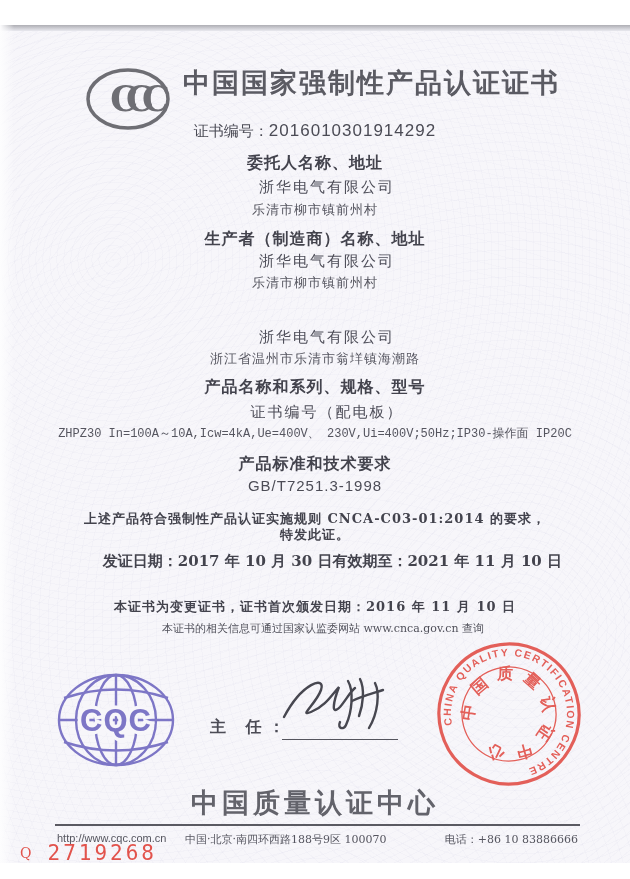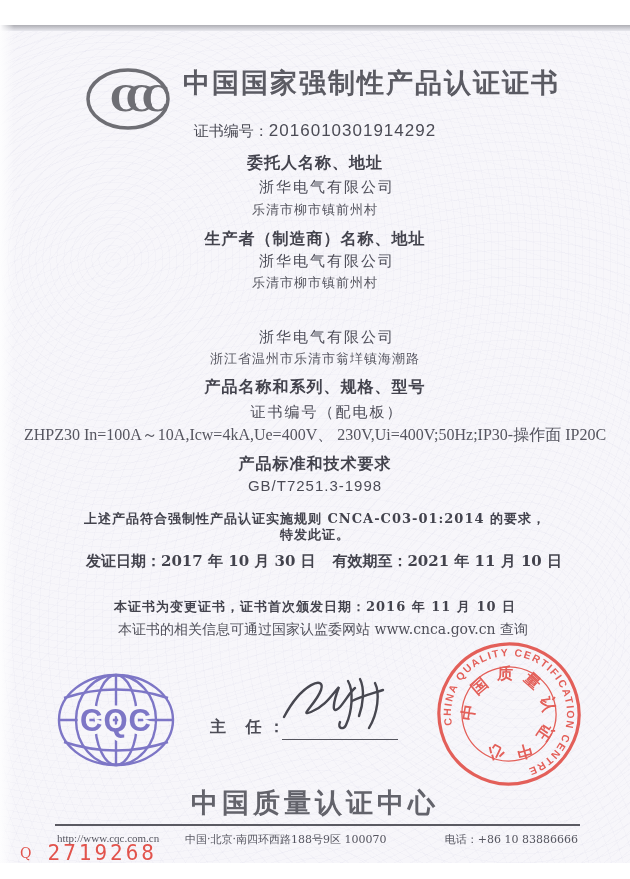--- a/index.html
+++ b/index.html
@@ -26,38 +26,38 @@
   .heading{font-weight:bold;font-size:16px;color:#43434d;letter-spacing:1px;}
   .company{font-size:15px;color:#4d4d58;letter-spacing:2px;padding-left:24px;}
   .addr{font-size:13px;color:#55555f;letter-spacing:1px;}
   .title{
     position:absolute;left:183px;top:40px;width:400px;
     font-size:27px;font-weight:bold;color:#5b5b63;letter-spacing:2px;white-space:nowrap;
     font-family:"DejaVu Serif", serif;
   }
   .certno{top:96px;font-size:15px;color:#4b4b55;}
   .certno .num{font-family:"Liberation Sans", sans-serif;font-size:17px;letter-spacing:1px;color:#4b4b55;}
-  .spec{font-size:16px;color:#55555f;font-family:Liberation Serif, serif;}
+  .spec{font-size:12px;color:#55555f;font-family:Liberation Mono, monospace;}
   .gb{font-size:15px;font-family:"Liberation Sans", sans-serif;letter-spacing:1px;color:#4c4c56;}
   .bold15{font-weight:bold;font-size:13px;color:#43434d;letter-spacing:1px;}
   .dates-row{position:absolute;top:527px;left:86px;right:68px;display:flex;
-    justify-content:space-between;font-weight:bold;font-size:15px;color:#43434d;white-space:nowrap;}
-  .query{font-size:14px;color:#50505a;padding-left:16px;}
+    justify-content:flex-end;font-weight:bold;font-size:15px;color:#43434d;white-space:nowrap;}
+  .query{font-size:11px;color:#50505a;padding-left:16px;}
   .ccc-logo{position:absolute;left:84px;top:41px;}
   .cqc-logo{position:absolute;left:54px;top:642px;}
   .director{position:absolute;left:210px;top:692px;font-size:16px;color:#4b4b55;
     letter-spacing:7px;font-weight:bold;}
   .signature{position:absolute;left:276px;top:646px;}
   .sign-line{position:absolute;left:282px;top:714px;width:116px;border-bottom:1.5px solid #55555e;}
   .seal{position:absolute;left:433px;top:613px;opacity:0.92;}
   .org-big{top:760px;font-size:27px;font-weight:600;color:#63636b;letter-spacing:4px;
     font-family:"Liberation Sans", sans-serif;}
   .footer-rule{position:absolute;top:799px;left:55px;right:50px;border-top:2px solid #5a5a62;}
   .footer-item{position:absolute;top:807px;font-size:11px;color:#55555f;white-space:nowrap;}
-  .f-web{left:57px;font-family:Liberation Serif, serif;}
+  .f-web{left:57px;font-family:Liberation Sans, sans-serif;}
   .f-addr{left:185px;}
   .f-phone{right:52px;}
   .serial{position:absolute;left:20px;top:841px;color:#e2534c;white-space:nowrap;}
   .serial .pfx{font-size:14px;font-family:"DejaVu Serif", serif;margin-right:16px;vertical-align:2px;}
   .serial .no{font-size:21px;font-family:"DejaVu Sans Mono", monospace;letter-spacing:3px;}
 </style>
 </head>
 <body>
 
 <div class="page">

